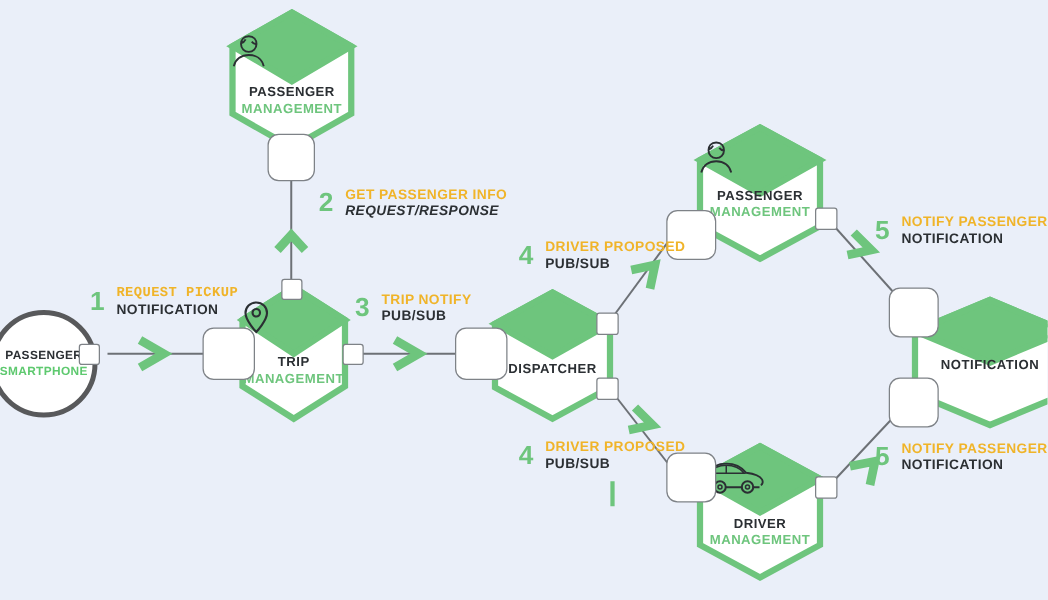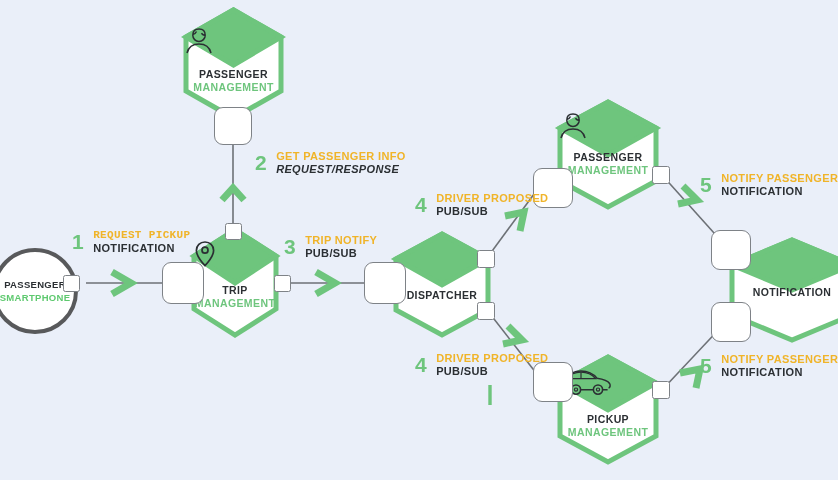--- a/index.html
+++ b/index.html
@@ -208,21 +208,21 @@
         <path d="M6.6 24.8 L16 24.8 M24 24.8 L38 24.8 M46 24.8 L51.6 24.8" fill="none" stroke="#2b2f33" stroke-width="1.5"></path>
         <path d="M11 13.6 c3 -4 8 -6.4 14 -6.4 c6.4 0 11 2.2 14.6 6.4 z" fill="none" stroke="#2b2f33" stroke-width="1.3"></path>
         <line x1="25" y1="7.3" x2="25" y2="13.6" stroke="#2b2f33" stroke-width="1.2"></line>
         <circle cx="20" cy="24.6" r="4.6" fill="none" stroke="#2b2f33" stroke-width="1.6"></circle>
         <circle cx="20" cy="24.6" r="1.6" fill="none" stroke="#2b2f33" stroke-width="1.2"></circle>
         <circle cx="42" cy="24.6" r="4.6" fill="none" stroke="#2b2f33" stroke-width="1.6"></circle>
         <circle cx="42" cy="24.6" r="1.6" fill="none" stroke="#2b2f33" stroke-width="1.2"></circle>
       </svg>
     </div>
     <div class="labels" style="top:58px;">
-      <div class="t1">PICKUP</div>
+      <div class="t1">DRIVER</div>
       <div class="t2">MANAGEMENT</div>
     </div>
   </div>
   <div class="bigport" style="left:533px;top:362px;width:40px;height:40px;"></div>
   <div class="port" style="left:652px;top:381px;width:18px;height:18px;"></div>
 
   <div class="hex" style="left:728px;top:238px;width:128px;height:104px;">
     <svg width="128" height="104" viewBox="0 0 128 104">
       <polygon points="64,2 124,27 124,77 64,102 4,77 4,27" fill="#ffffff" stroke="#6ec57d" stroke-width="5"></polygon>
       <path d="M4,27 L64,2 L124,27 L64,52 Z" fill="#6ec57d" stroke="#6ec57d" stroke-width="5"></path>

